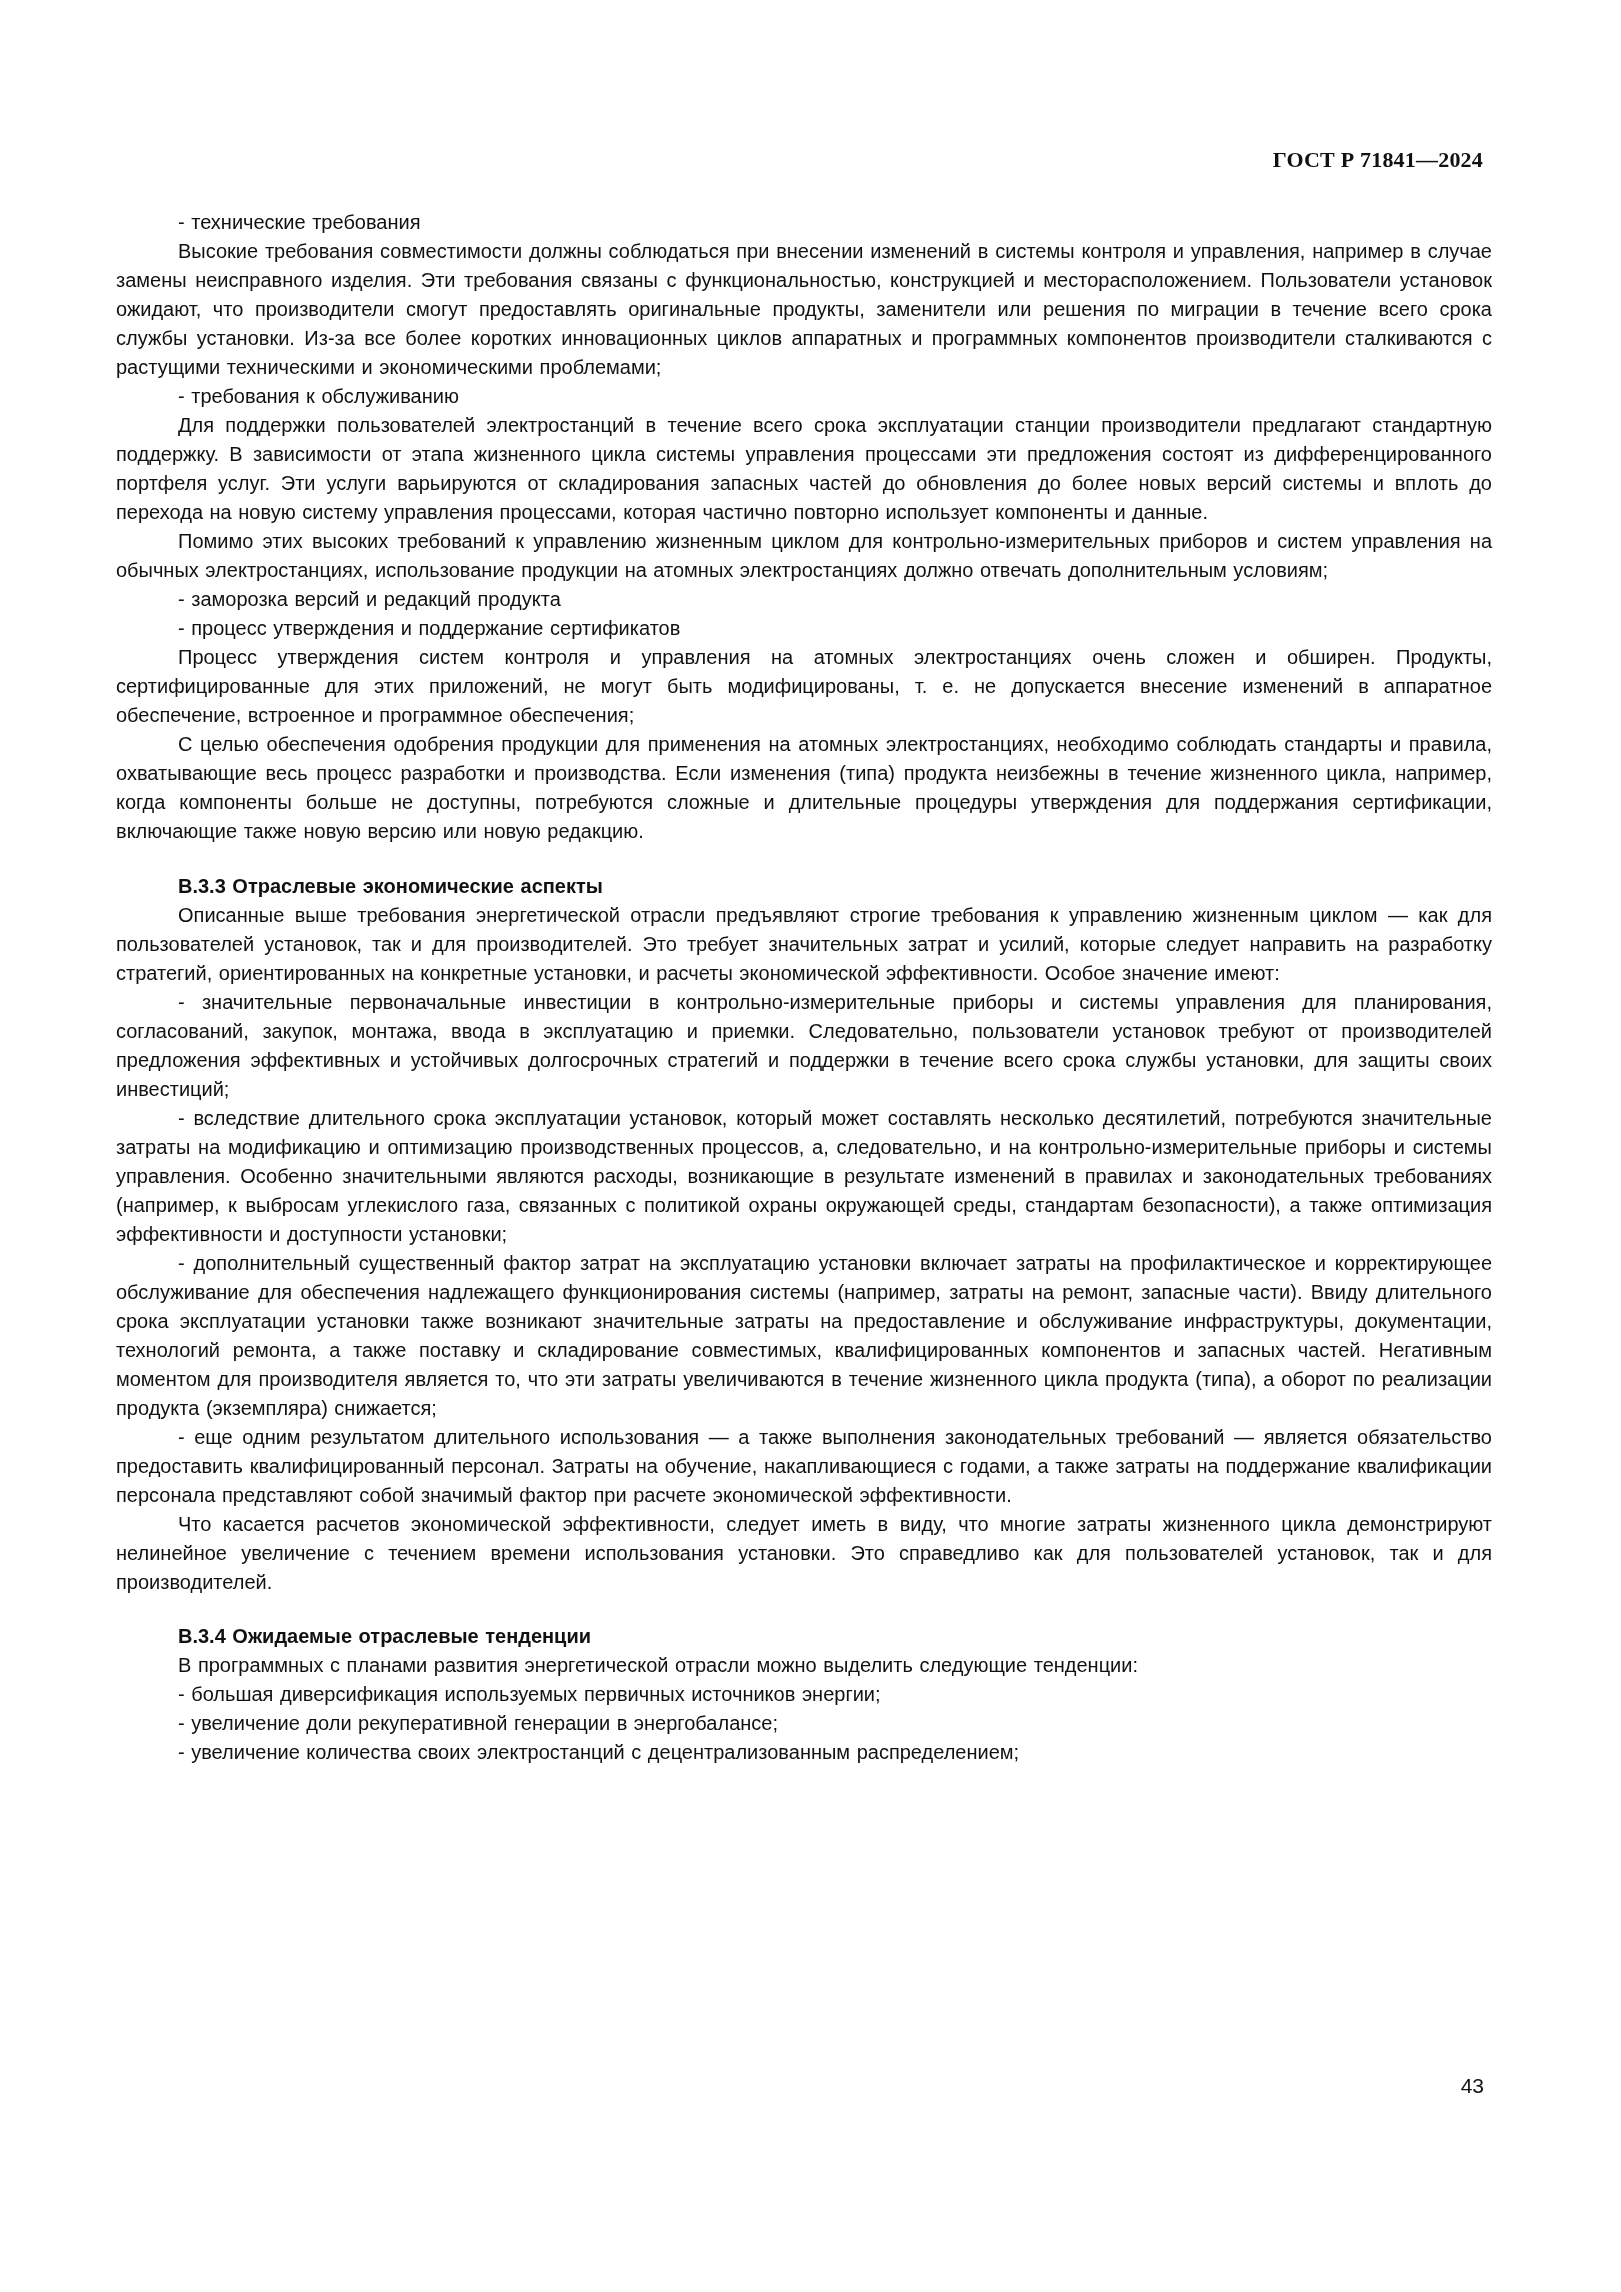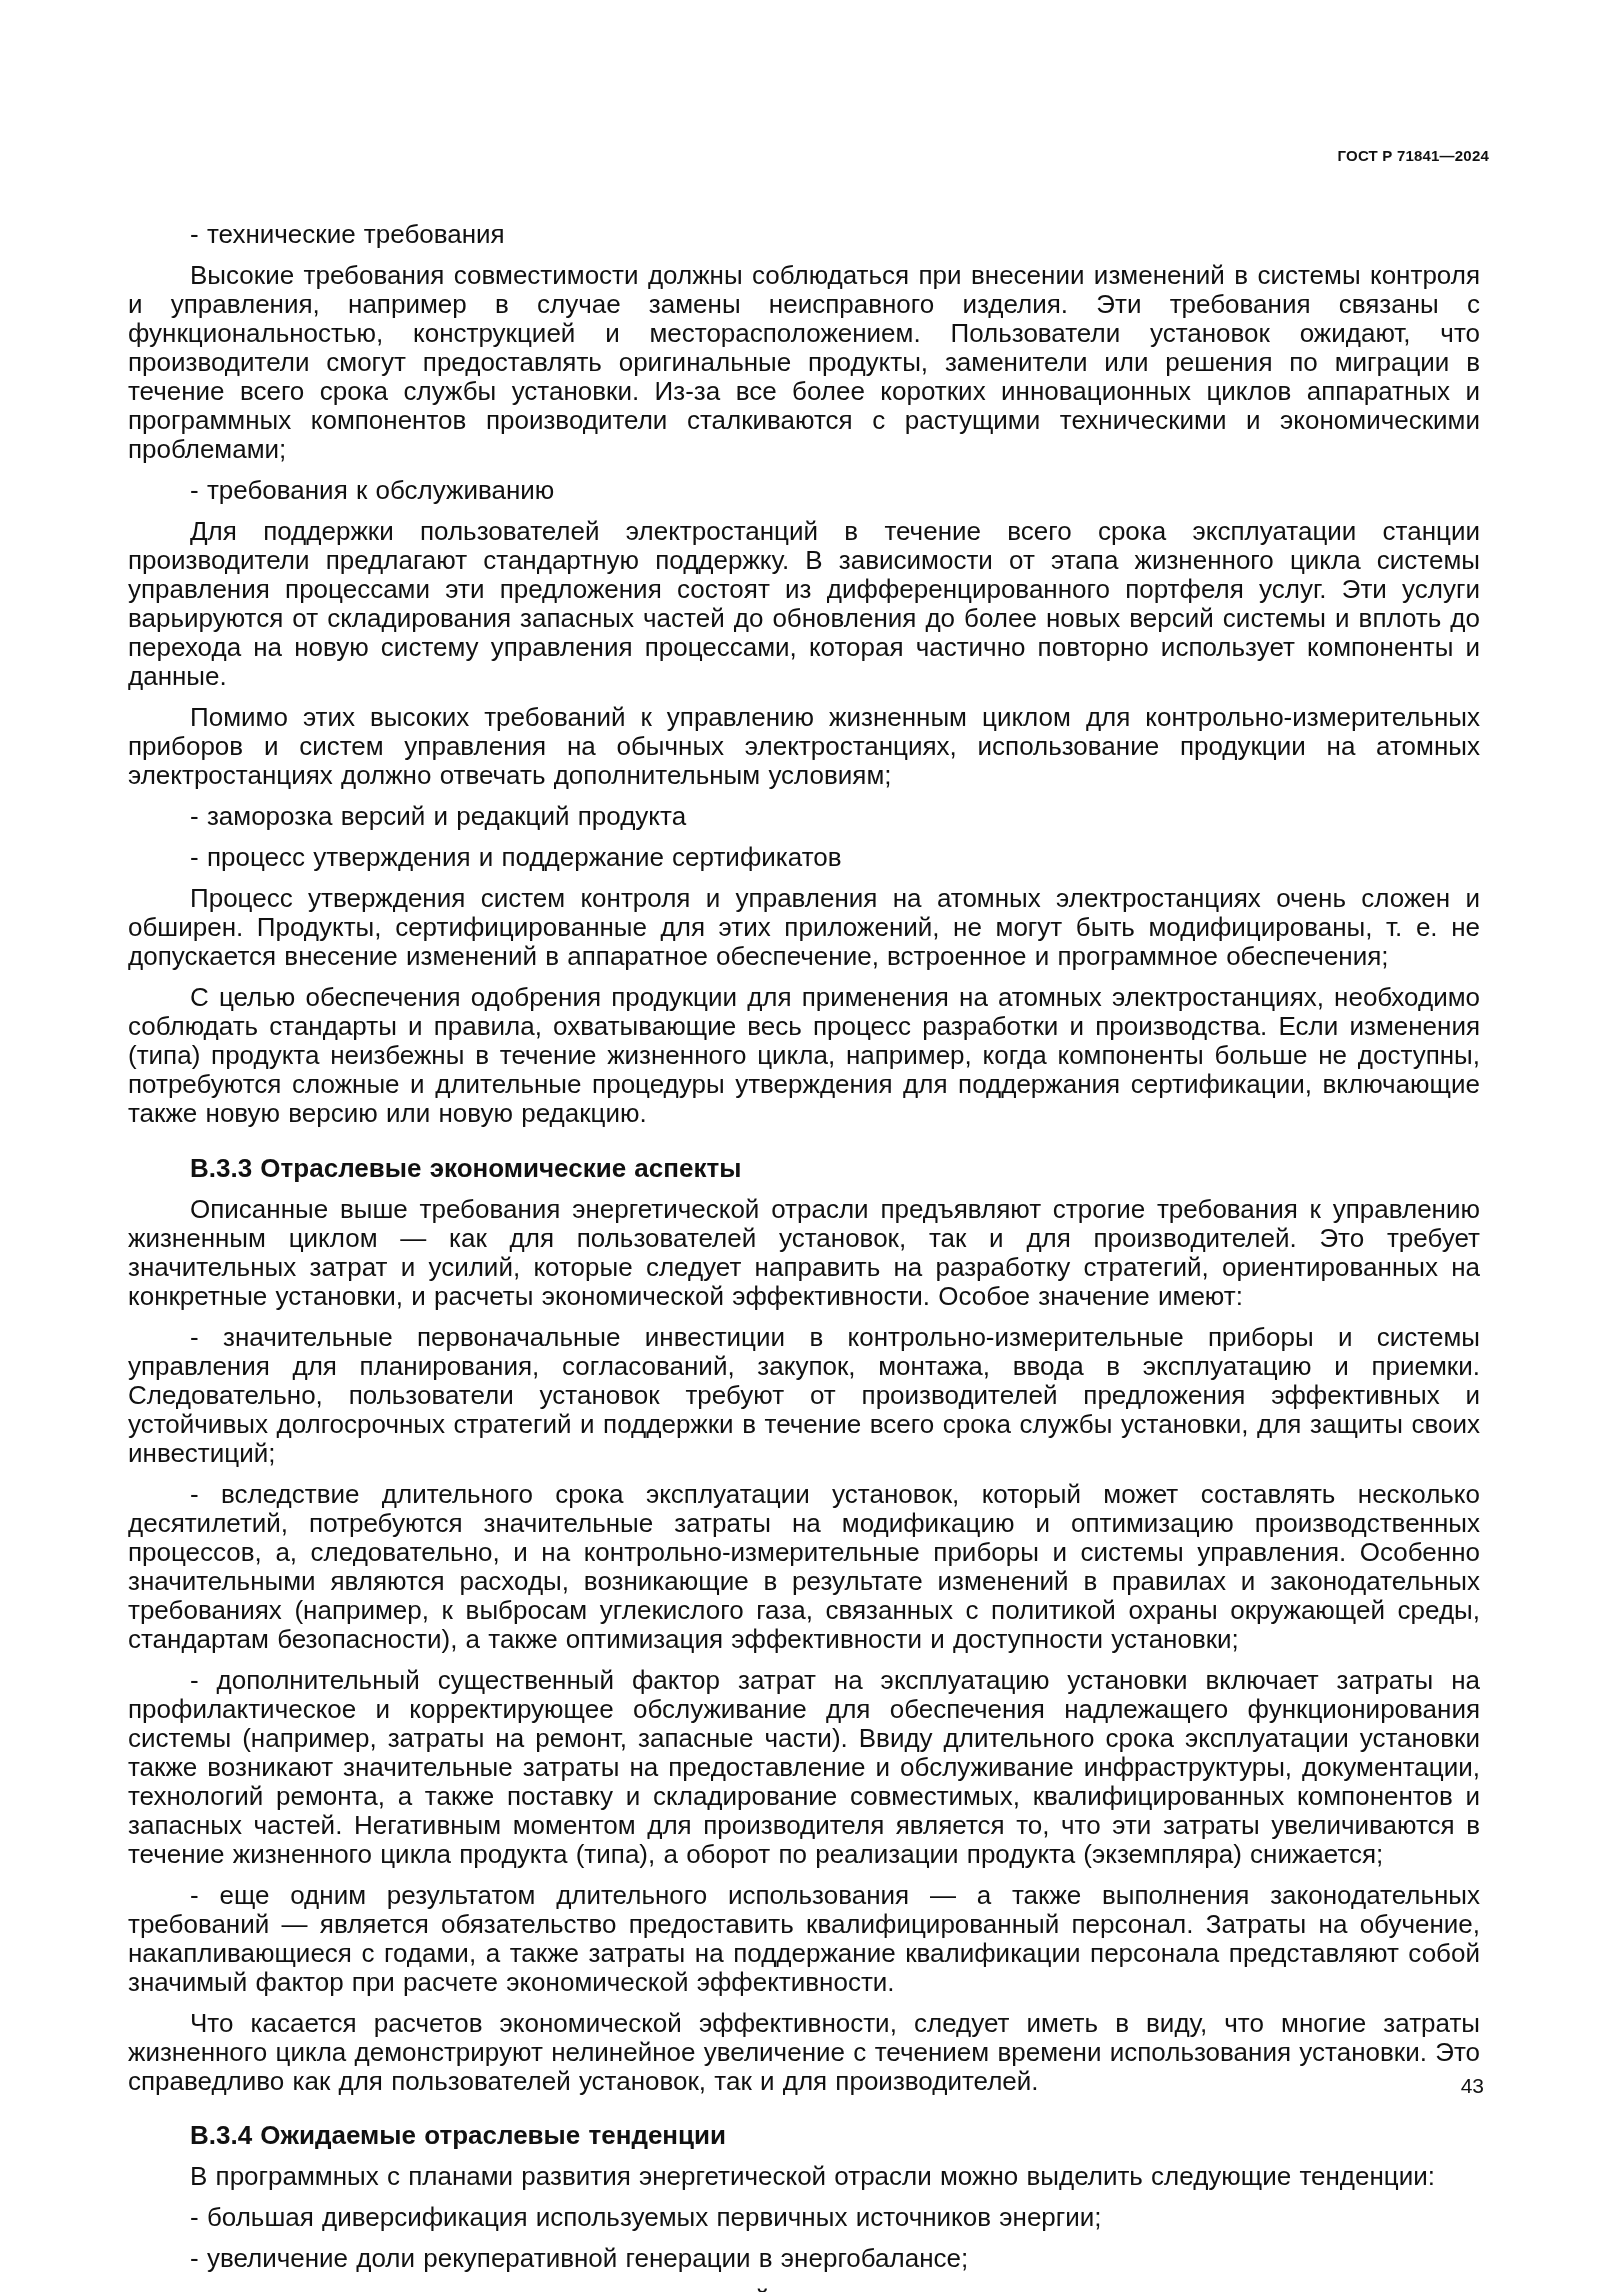--- a/index.html
+++ b/index.html
@@ -12,34 +12,35 @@
     width: 1621px;
     height: 2293px;
     background: #ffffff;
     font-family: "Liberation Sans", sans-serif;
     color: #111111;
     overflow: hidden;
   }
   .doc-header {
     position: absolute;
     top: 147px;
-    right: 132px;
-    font-size: 15px;
+    right: 138px;
+    font-size: 22px;
     font-weight: bold;
     letter-spacing: 0.2px;
+    font-family: Liberation Serif, serif;
   }
   .doc-content {
     position: absolute;
     top: 208px;
     left: 116px;
     width: 1376px;
   }
   .para {
-    margin: 12px;
-    font-size: 26px;
+    margin: 0;
+    font-size: 20px;
     line-height: 29px;
     text-align: justify;
     text-indent: 62px;
     word-spacing: 1px;
   }
   .para.h {
     font-weight: bold;
     text-align: left;
     margin-top: 25.5px;
   }

